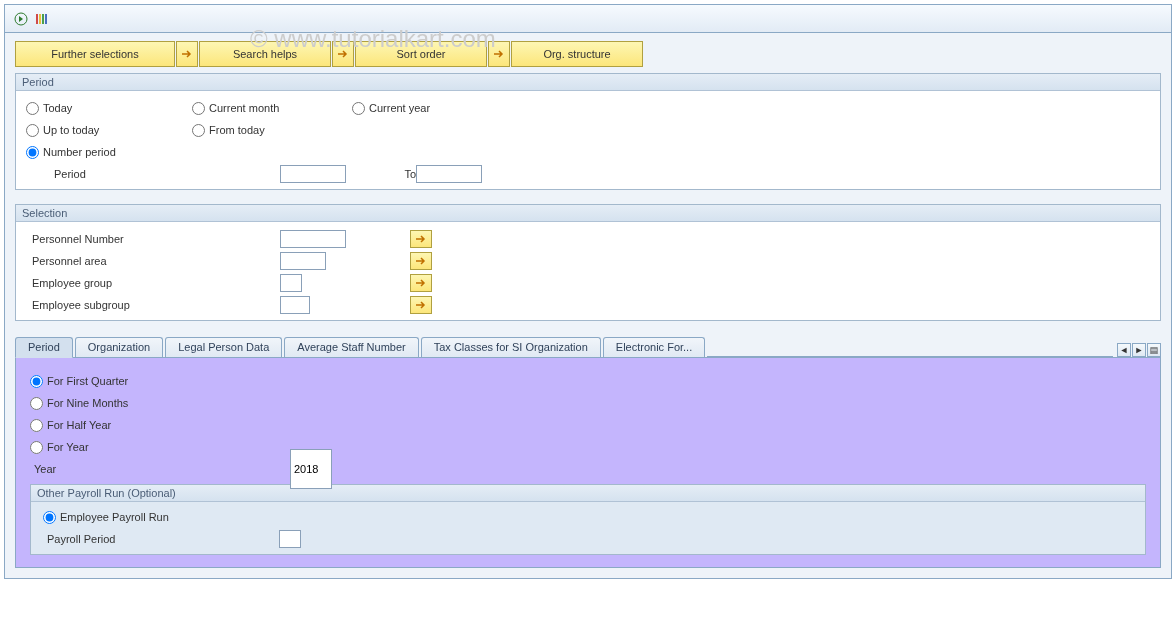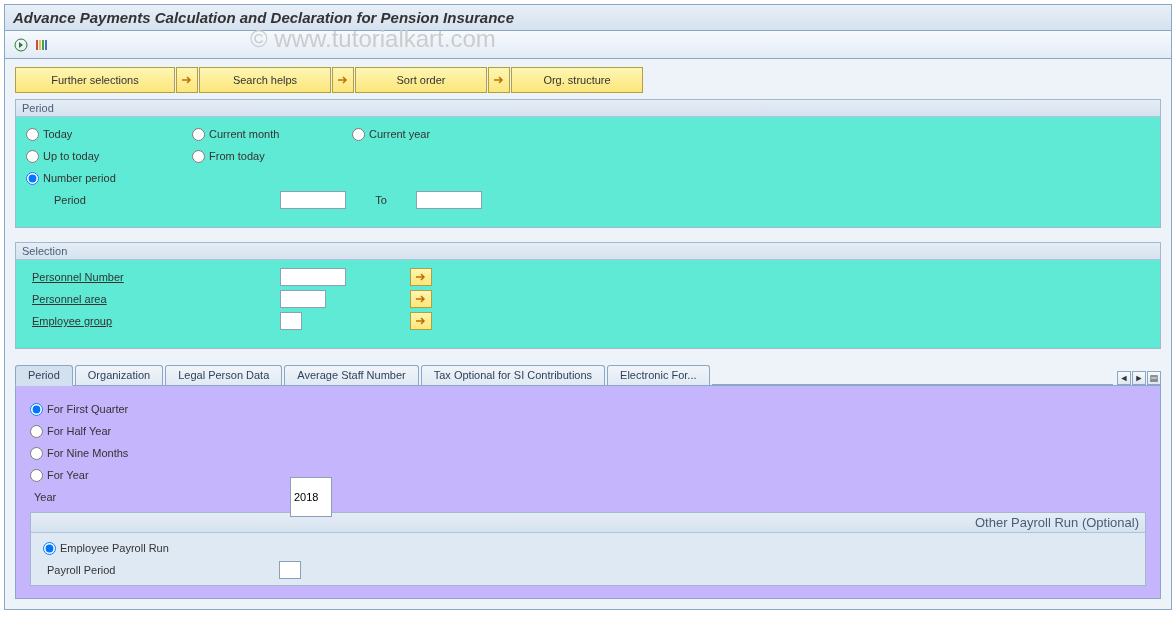--- a/index.html
+++ b/index.html
@@ -10,56 +10,55 @@
     .tb-icon { width:16px; height:16px; display:inline-flex; align-items:center; justify-content:center;}
     .body-area { background: #eef3f9; padding: 8px 10px 10px 10px; }
     .btn-row { display:flex; gap:1px; margin-bottom:6px; }
     .sap-btn { background: linear-gradient(#fdf6b3,#fce67b); border:1px solid #b0a040; height:26px; display:flex; align-items:center; justify-content:center; font-size:11px; color:#333; cursor:pointer; }
     .sap-btn.main { width:160px; text-align:center; }
     .sap-btn.arrow { width:22px; background: linear-gradient(#fdf6b3,#fce67b); border:1px solid #b0a040;}
     .sap-btn.label { width:132px; }
     .arrow-icon { width:12px; height:10px; display:inline-block; }
     .group { border:1px solid #a3b8cc; background:#dfe9f3; margin-bottom:14px; }
     .group-title { font-size:11px; padding:2px 6px; color:#4a5d76; background:linear-gradient(#e5edf6,#d5e2ef); border-bottom:1px solid #b0c2d5;}
-    .group-body { background:#5eead4; padding:6px 10px 16px 10px; }
+    .group-body { background:#ffffff; padding:6px 10px 4px 10px; }
     .radio-row { display:flex; height:22px; align-items:center;}
     .radio { display:flex; align-items:center; gap:4px; font-size:11px; color:#333; }
     .radio input { margin:0; }
     .col1 { width:166px; }
     .col2 { width:160px; }
     .col3 { width:140px; }
     .field-row { display:flex; align-items:center; height:22px; }
     .label-cell { width:254px; padding-left:4px; font-size:11px; }
     .label-cell.indent { padding-left:28px; }
     .input-cell { }
     input.text-s { width:66px; height:18px; border:1px solid #8aa0b8; background:#fff; font-size:11px; padding:1px 3px;}
     input.text-xs { width:22px; height:18px; border:1px solid #8aa0b8; background:#fff; font-size:11px;padding:1px 3px;}
     input.text-year { width:42px; height:18px; border:1px solid #8aa0b8; background:#fff; font-size:11px;padding:19px 3px;}
     .sel-row { display:flex; align-items:center; height:22px;}
-    .sel-label { width:254px; padding-left:6px; font-size:11px;text-decoration:underline; }
+    .sel-label { width:254px; padding-left:6px; font-size:11px; }
     .sel-input { width:130px; }
     .sel-btn { width:22px; height:18px; background:linear-gradient(#fdf6b3,#fce67b); border:1px solid #b0a040; display:flex; align-items:center; justify-content:center; cursor:pointer;}
     .tabs-container { margin-top:6px; }
     .tabstrip { display:flex; align-items:flex-end; height:22px; position:relative;}
     .tab { border:1px solid #8aa8c5; border-bottom:none; background:linear-gradient(#f1f5fa,#e0e9f3); padding:3px 12px 4px 12px; font-size:11px; color:#30425a; margin-right:2px; border-radius:3px 3px 0 0; cursor:pointer; position:relative; z-index:1;}
     .tab.active { background:#d3e0ee; border-bottom:1px solid #d3e0ee; margin-bottom:-1px; z-index:3; font-weight:normal;}
     .tab.filler { flex:1; border:none; background:transparent; border-bottom:1px solid #8aa8c5; margin:0; border-radius:0; cursor:default; padding:0;height:1px;align-self:flex-end;}
     .tab-nav { display:flex; align-items:center; gap:1px; margin-left:4px;}
     .tab-nav-btn { width:14px; height:14px; border:1px solid #8aa8c5; background:linear-gradient(#f5f9fc,#dfe8f2); display:flex; align-items:center; justify-content:center; font-size:9px; cursor:pointer;}
     .tab-content { border:1px solid #8aa8c5; border-top:1px solid #8aa8c5; background:#c4b5fd; padding:12px 14px; position:relative; z-index:2;}
     .subgroup { border:1px solid #a3b8cc; background:#dfe9f3; margin-top:4px;}
-    .subgroup-title { font-size:13px; padding:2px 6px; color:#4a5d76; background:linear-gradient(#e5edf6,#d5e2ef); border-bottom:1px solid #b0c2d5;text-align:right; }
+    .subgroup-title { font-size:11px; padding:2px 6px; color:#4a5d76; background:linear-gradient(#e5edf6,#d5e2ef); border-bottom:1px solid #b0c2d5; }
     .subgroup-body { padding:4px 12px;}
     .watermark { position:absolute; top:25px; left:250px; font-size:24px; color:#ccc; pointer-events:none;}
   </style>
 </head>
 <body>
 
 <div class="outer">
-  <div class="title-bar">Advance Payments Calculation and Declaration for Pension Insurance</div>
   <div class="toolbar">
     <span class="tb-icon">
       <svg width="14" height="14" viewBox="0 0 14 14">
           <circle cx="7" cy="7" r="6" fill="none" stroke="#2d7a2d" stroke-width="1"></circle>
           <path d="M5 4l4 3-4 3z" fill="#2d7a2d"></path>
         </svg>
     </span>
     <span class="tb-icon">
       <svg width="16" height="14" viewBox="0 0 16 14">
           <rect x="1" y="2" width="2" height="10" fill="#d04a4a"></rect>
@@ -134,21 +133,21 @@
           <div class="col1">
               <label class="radio">
                 <input type="radio" name="pg" checked="" style="">
                 <span>Number period</span>
               </label>
             </div>
         </div>
         <div class="field-row">
           <div class="label-cell indent">Period</div>
           <div class="input-cell"><input class="text-s" value="" style=""></div>
-          <div style="width:70px; text-align:center;">To</div>
+          <div style="width:70px; text-align:right;">To</div>
           <div class="input-cell"><input class="text-s" value="" style=""></div>
         </div>
       </div>
     </div>
 
     <div class="group">
       <div class="group-title">Selection</div>
       <div class="group-body">
         <div class="sel-row">
           <div class="sel-label">Personnel Number</div>
@@ -164,61 +163,70 @@
           <div class="sel-input"><input class="text-s" style="width: 46px;" value=""></div>
           <div class="sel-btn">
               <svg class="arrow-icon" viewBox="0 0 12 10">
                 <path d="M1 5h7M6 2l3 3-3 3" fill="none" stroke="#c07000" stroke-width="1.5"></path>
               </svg>
             </div>
         </div>
         <div class="sel-row">
           <div class="sel-label">Employee group</div>
           <div class="sel-input"><input class="text-xs" value="" style=""></div>
+          <div class="sel-btn">
+              <svg class="arrow-icon" viewBox="0 0 12 10">
+                <path d="M1 5h7M6 2l3 3-3 3" fill="none" stroke="#c07000" stroke-width="1.5"></path>
+              </svg>
+            </div>
+        </div>
+        <div class="sel-row">
+          <div class="sel-label">Employee subgroup</div>
+          <div class="sel-input"><input class="text-s" style="width: 30px;" value=""></div>
           <div class="sel-btn">
               <svg class="arrow-icon" viewBox="0 0 12 10">
                 <path d="M1 5h7M6 2l3 3-3 3" fill="none" stroke="#c07000" stroke-width="1.5"></path>
               </svg>
             </div>
         </div>
       </div>
     </div>
 
     <div class="tabs-container">
       <div class="tabstrip">
         <div class="tab active">Period</div>
         <div class="tab">Organization</div>
         <div class="tab">Legal Person Data</div>
         <div class="tab">Average Staff Number</div>
-        <div class="tab">Tax Optional for SI Contributions</div>
+        <div class="tab">Tax Classes for SI Organization</div>
         <div class="tab">Electronic For...</div>
         <div class="tab filler"></div>
         <div class="tab-nav">
           <div class="tab-nav-btn">◄</div>
           <div class="tab-nav-btn">►</div>
           <div class="tab-nav-btn">▤</div>
         </div>
       </div>
       <div class="tab-content">
         <div class="radio-row">
             <label class="radio">
               <input type="radio" name="tp" checked="" style="">
               <span>For First Quarter</span>
             </label>
           </div>
         <div class="radio-row">
             <label class="radio">
               <input type="radio" name="tp" style="">
+              <span>For Nine Months</span>
+            </label>
+          </div>
+        <div class="radio-row">
+            <label class="radio">
+              <input type="radio" name="tp" style="">
               <span>For Half Year</span>
-            </label>
-          </div>
-        <div class="radio-row">
-            <label class="radio">
-              <input type="radio" name="tp" style="">
-              <span>For Nine Months</span>
             </label>
           </div>
         <div class="radio-row">
             <label class="radio">
               <input type="radio" name="tp" style="">
               <span>For Year</span>
             </label>
           </div>
         <div class="field-row">
           <div class="label-cell" style="width:260px">Year</div>

